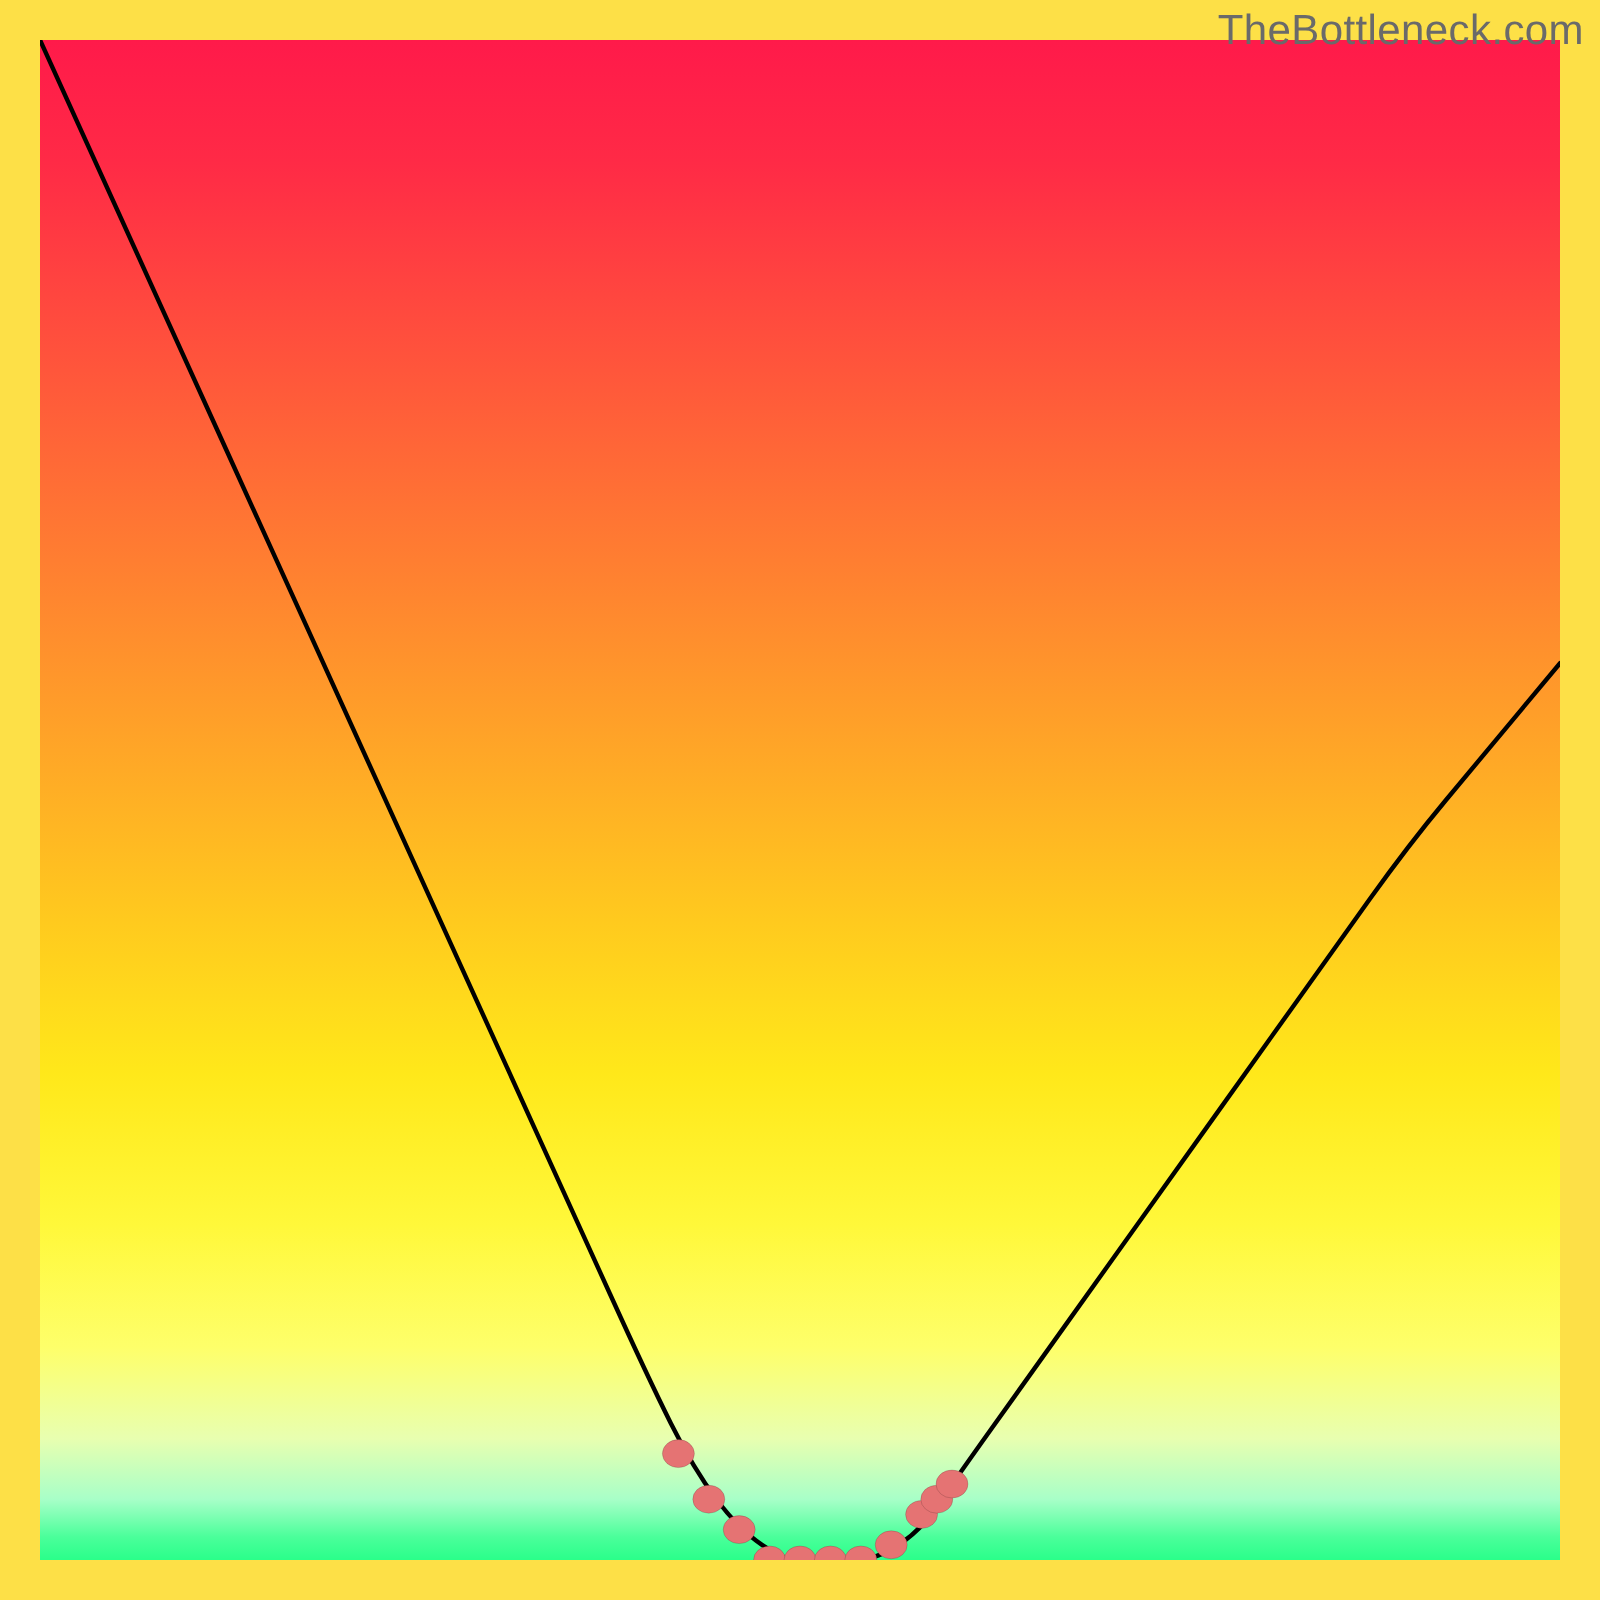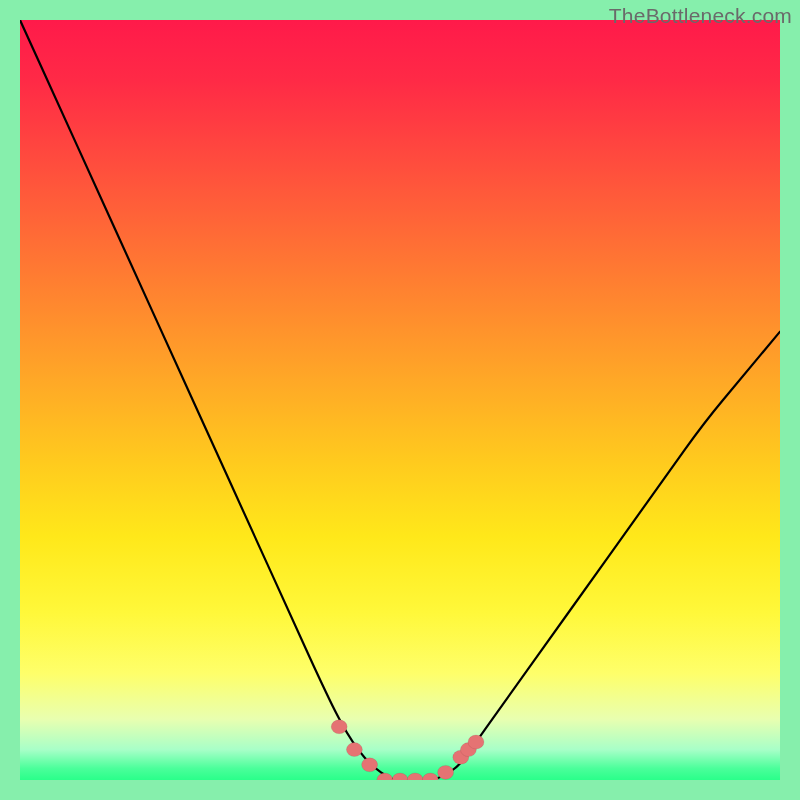--- a/index.html
+++ b/index.html
@@ -1,21 +1,21 @@
 <!DOCTYPE html>
 <html><head>
 <meta charset="utf-8">
 <style>
   * { margin: 0; padding: 0; box-sizing: border-box; }
   html, body { width: 800px; height: 800px; overflow: hidden; background: #000; }
   .frame {
     position: relative;
     width: 800px;
     height: 800px;
-    background: #86efac;
+    background: #fde047;
   }
   .plot-area {
     position: absolute;
     left: 20px;
     top: 20px;
     width: 760px;
     height: 760px;
     background: linear-gradient(to bottom,
       #ff1a4a 0%,
       #ff2a46 8%,

